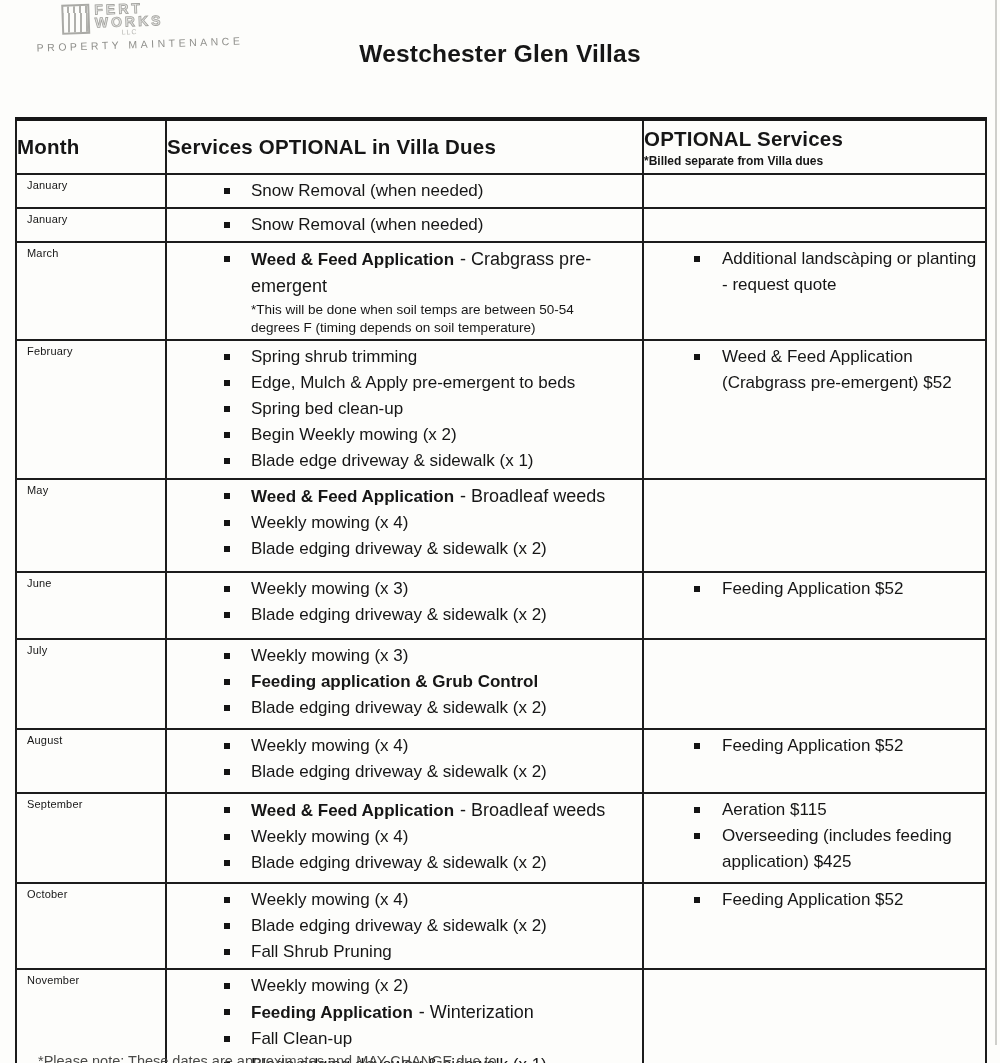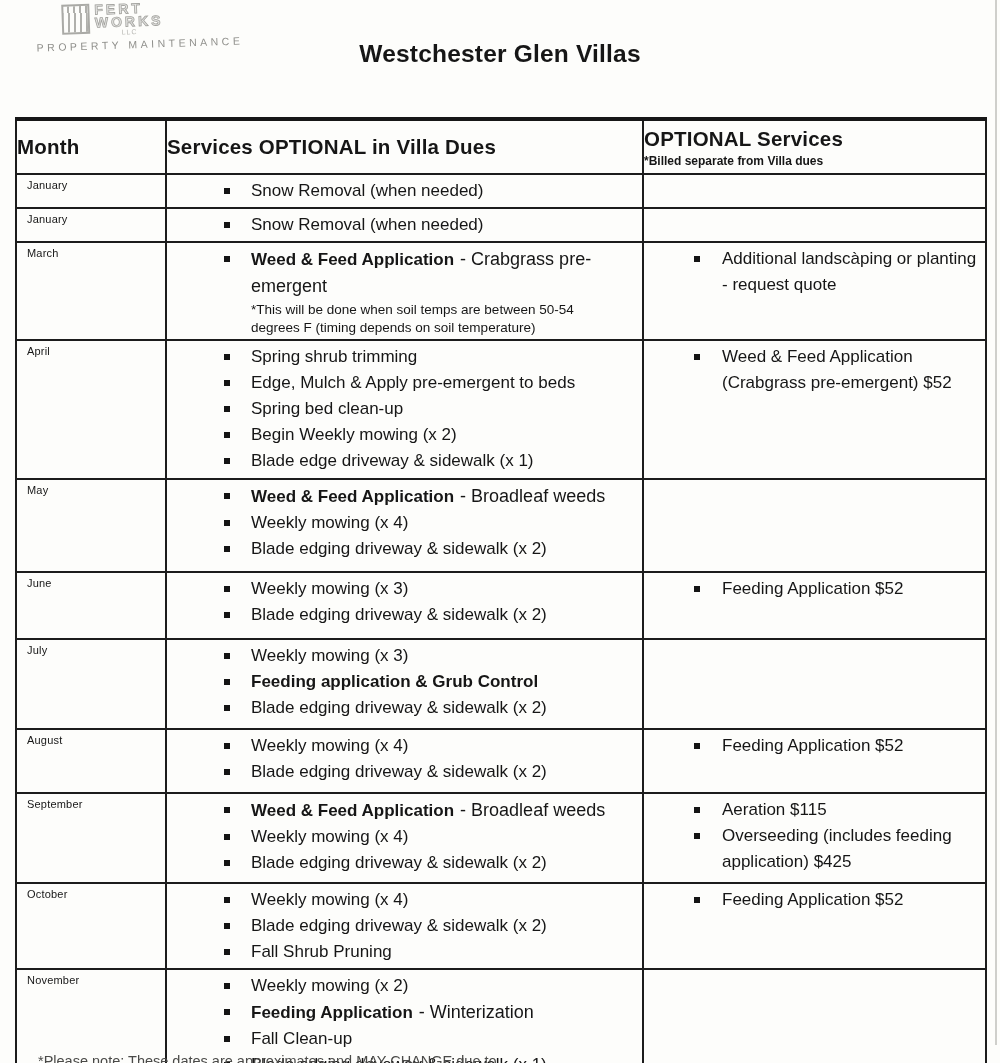--- a/index.html
+++ b/index.html
@@ -143,21 +143,21 @@
                 <li><span class="main bold">Weed &amp; Feed Application</span><span class="suffix">- Crabgrass pre-emergent</span><div class="note">*This will be done when soil temps are between 50-54 degrees F (timing depends on soil temperature)</div></li>
               </ul>
             </td>
             <td>
               <ul class="svc opt">
                 <li><span class="main">Additional landscàping or planting - request quote</span></li>
               </ul>
             </td>
           </tr>
           <tr>
-            <td class="month-cell">April</td>
+            <td class="month-cell">February</td>
             <td>
               <ul class="svc inc">
                 <li><span class="main">Spring shrub trimming</span></li>
                 <li><span class="main">Edge, Mulch &amp; Apply pre-emergent to beds</span></li>
                 <li><span class="main">Spring bed clean-up</span></li>
                 <li><span class="main">Begin Weekly mowing (x 2)</span></li>
                 <li><span class="main">Blade edge driveway &amp; sidewalk (x 1)</span></li>
               </ul>
             </td>
             <td>

